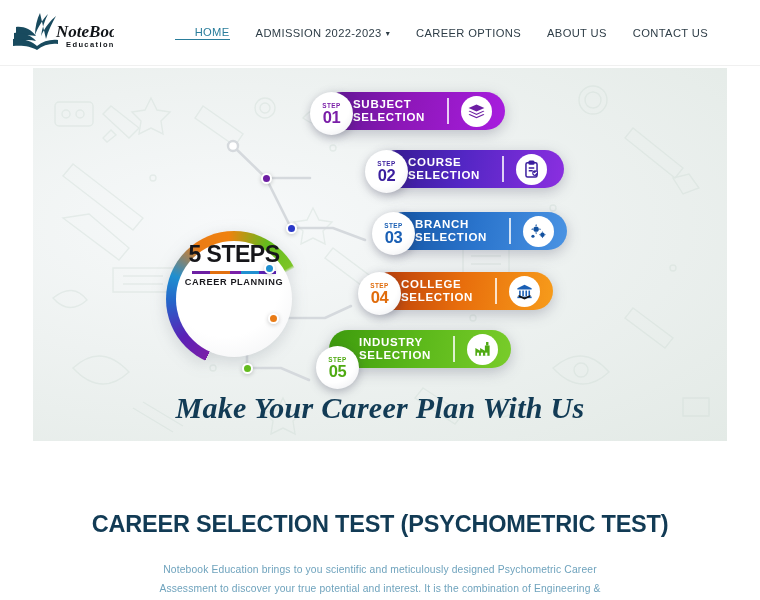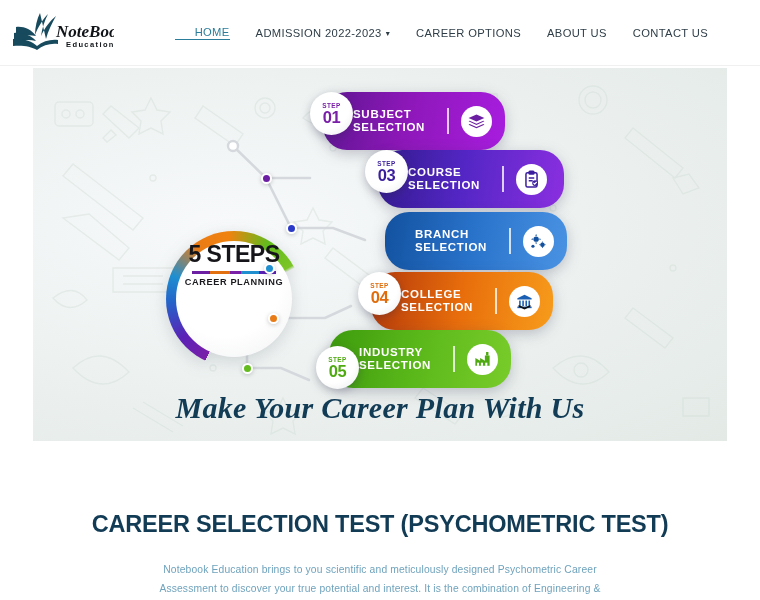--- a/index.html
+++ b/index.html
@@ -123,21 +123,21 @@
     font-size: 9.2px; font-weight: bold;
     letter-spacing: 0.6px;
     color: #1a1a1f;
   }
 
   
   .step {
     position: absolute;
     display: flex;
     align-items: center;
-    height: 58px;
+    height: 38px;
     border-radius: 24px;
     padding-left: 30px;
     padding-right: 8px;
     color: #fff;
     filter: drop-shadow(0 4px 7px rgba(40,40,70,0.25));
   }
   .step-text {
     font-size: 11.5px;
     font-weight: bold;
     letter-spacing: 0.7px;
@@ -340,36 +340,40 @@
           <rect x="5" y="3.5" width="14" height="18" rx="2"></rect>
           <rect x="9" y="1.6" width="6" height="3.4" rx="1" fill="#3b1f9e"></rect>
           <path d="M8.5 10 h7 M8.5 13.5 h5"></path>
           <circle cx="16.5" cy="16.5" r="3.6" fill="#3b1f9e" stroke="none"></circle>
           <path d="M14.9 16.6 l1.2 1.2 2.1 -2.3" stroke="#fff" stroke-width="1.5" stroke-linecap="round"></path>
         </svg>
       </div>
     </div>
     <div class="badge" style="left:332px;top:82px;">
       <span class="badge-s" style="color:#3b1f9e">STEP</span>
-      <span class="badge-n" style="color:#3b1f9e">03</span>
+      <span class="badge-n" style="color:#3b1f9e">02</span>
     </div>
 
     <div class="step" style="left:352px;top:144px;width:182px;background:linear-gradient(100deg,#12519f 0%,#2a74cc 50%,#4a93e3 100%);">
       <div class="step-text">BRANCH
 SELECTION</div>
       <div class="step-div"></div>
       <div class="step-icon">
         <svg width="19" height="19" viewBox="0 0 24 24" fill="#12519f">
           <circle cx="9" cy="9" r="3.4"></circle>
           <path d="M9 2.6 l1.2 2.2 -2.4 0z M9 15.4 l1.2 -2.2 -2.4 0z M2.6 9 l2.2 1.2 0 -2.4z M15.4 9 l-2.2 1.2 0 -2.4z"></path>
           <circle cx="17" cy="16" r="2.8"></circle>
           <path d="M17 11.6 l1 1.8 -2 0z M17 20.4 l1 -1.8 -2 0z M12.6 16 l1.8 1 0 -2z M21.4 16 l-1.8 1 0 -2z"></path>
           <circle cx="5" cy="18" r="2"></circle>
         </svg>
       </div>
+    </div>
+    <div class="badge" style="left:339px;top:144px;">
+      <span class="badge-s" style="color:#1a5fb4">STEP</span>
+      <span class="badge-n" style="color:#1a5fb4">03</span>
     </div>
 
     <div class="step" style="left:338px;top:204px;width:182px;background:linear-gradient(100deg,#b4380a 0%,#e86e0c 50%,#f79c1b 100%);">
       <div class="step-text">COLLEGE
 SELECTION</div>
       <div class="step-div"></div>
       <div class="step-icon">
         <svg width="19" height="19" viewBox="0 0 24 24" fill="#1a5fb4">
           <path d="M3 8 L12 3.6 L21 8 L21 9.6 L3 9.6 Z"></path>
           <rect x="5.2" y="10.8" width="2" height="7"></rect>

